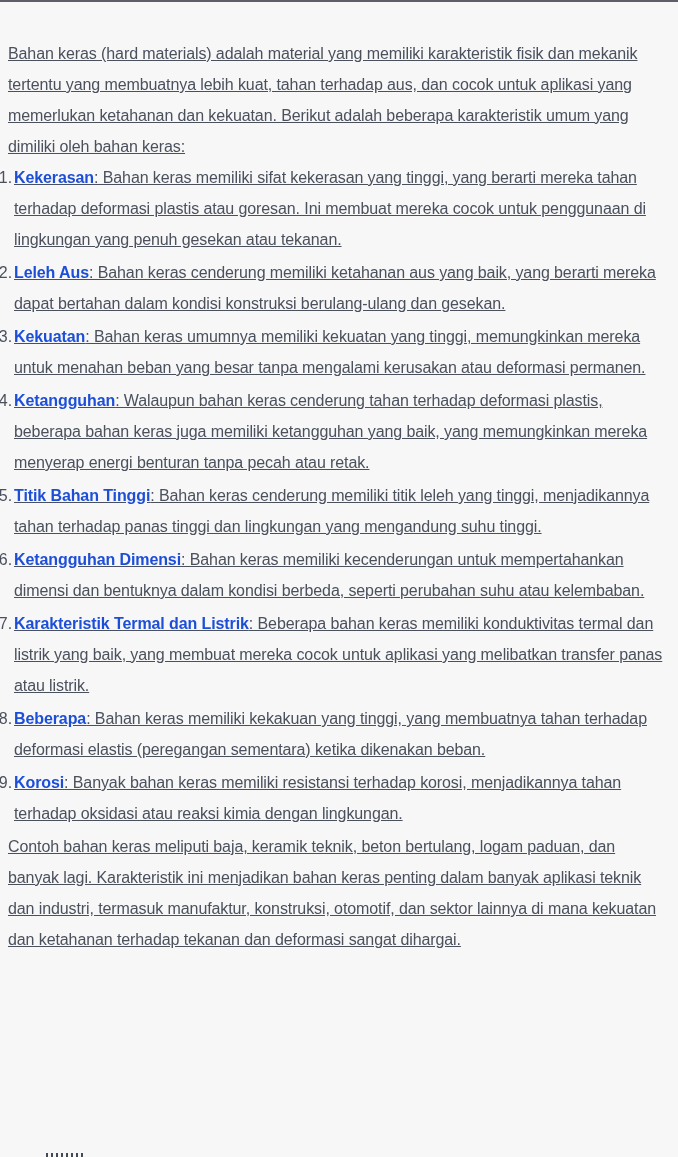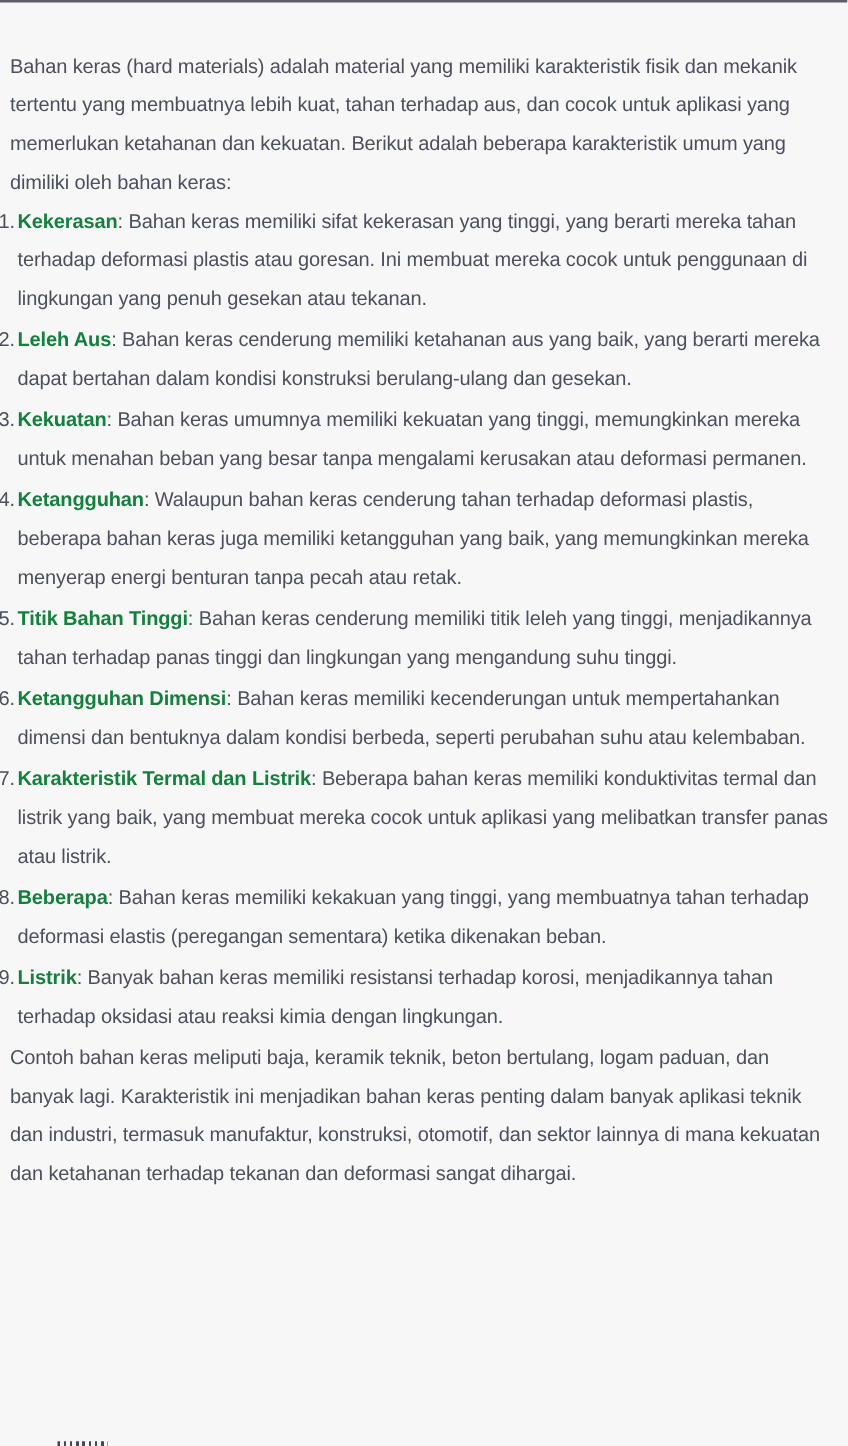--- a/index.html
+++ b/index.html
@@ -18,20 +18,21 @@
   .top-border {
     height: 2px;
     background: #5d5e68;
   }
   .content {
     padding: 36px 12px 0 8px;
     font-size: 16px;
     line-height: 31px;
     letter-spacing: -0.1px;
     color: #4a505c;
+    text-decoration: underline;
   }
   .content p { margin: 0; }
   .intro { margin-bottom: 20px; }
   ol.char-list {
     list-style: none;
     margin: 0;
     padding: 0 0 0 6px;
   }
   ol.char-list li {
     position: relative;
@@ -39,21 +40,21 @@
   }
   ol.char-list .marker {
     position: absolute;
     left: -22px;
     width: 20px;
     text-align: right;
     color: #4a505c;
   }
   b, strong, .term {
     font-weight: 700;
-    color: #15803d;
+    color: #1d4ed8;
     text-align: center;
   }
   .closing { margin-top: 24px; }
   .clipped-below {
     position: absolute;
     left: 46px;
     bottom: 0;
     width: 40px;
     height: 4px;
     background: repeating-linear-gradient(90deg, #444a55 0 2px, transparent 2px 5px);
@@ -87,21 +88,21 @@
     <li>
       <span class="marker">6.</span><span class="term">Ketangguhan Dimensi</span><span>: Bahan keras memiliki kecenderungan untuk mempertahankan dimensi dan bentuknya dalam kondisi berbeda, seperti perubahan suhu atau kelembaban.</span>
     </li>
     <li>
       <span class="marker">7.</span><span class="term">Karakteristik Termal dan Listrik</span><span>: Beberapa bahan keras memiliki konduktivitas termal dan listrik yang baik, yang membuat mereka cocok untuk aplikasi yang melibatkan transfer panas atau listrik.</span>
     </li>
     <li>
       <span class="marker">8.</span><span class="term">Beberapa</span><span>: Bahan keras memiliki kekakuan yang tinggi, yang membuatnya tahan terhadap deformasi elastis (peregangan sementara) ketika dikenakan beban.</span>
     </li>
     <li>
-      <span class="marker">9.</span><span class="term">Listrik</span><span>: Banyak bahan keras memiliki resistansi terhadap korosi, menjadikannya tahan terhadap oksidasi atau reaksi kimia dengan lingkungan.</span>
+      <span class="marker">9.</span><span class="term">Korosi</span><span>: Banyak bahan keras memiliki resistansi terhadap korosi, menjadikannya tahan terhadap oksidasi atau reaksi kimia dengan lingkungan.</span>
     </li>
   </ol>
 
   <p class="closing">Contoh bahan keras meliputi baja, keramik teknik, beton bertulang, logam paduan, dan banyak lagi. Karakteristik ini menjadikan bahan keras penting dalam banyak aplikasi teknik dan industri, termasuk manufaktur, konstruksi, otomotif, dan sektor lainnya di mana kekuatan dan ketahanan terhadap tekanan dan deformasi sangat dihargai.</p>
 
 </div>
 
 <div class="clipped-below"></div>
 
 </body></html>

